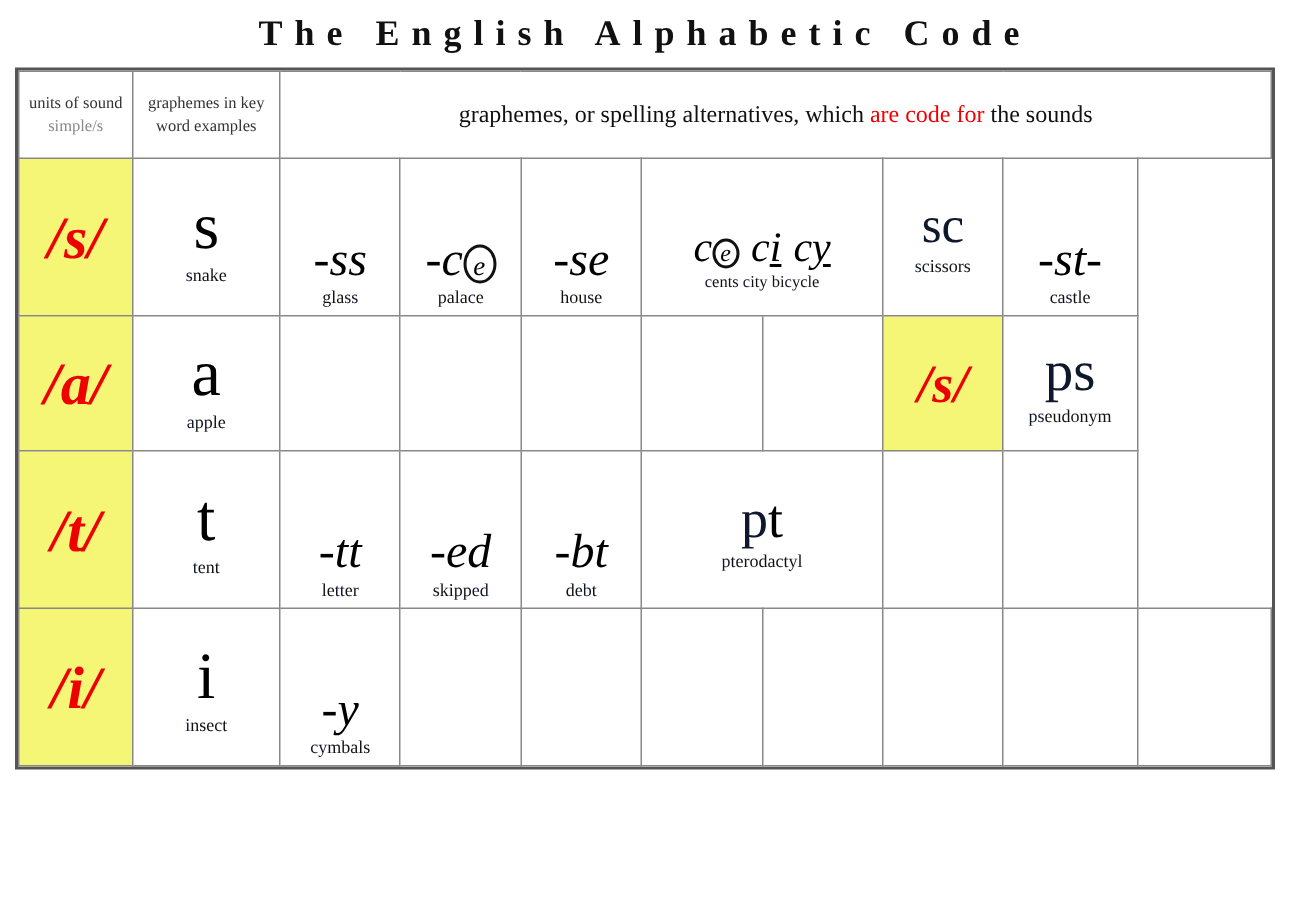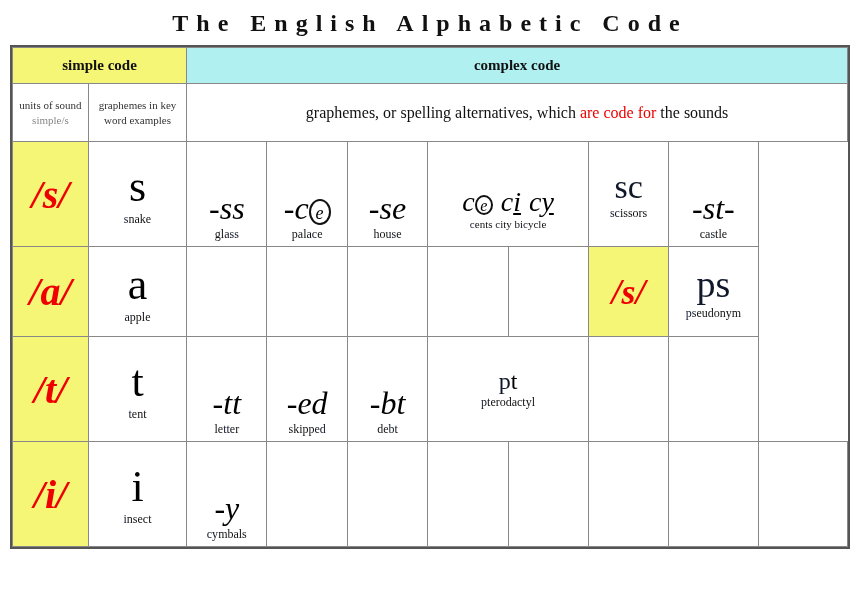--- a/index.html
+++ b/index.html
@@ -150,24 +150,20 @@
       <col class="col-c2">
       <col class="col-c3">
       <col class="col-c4">
       <col class="col-c5">
       <col class="col-c6">
       <col class="col-c7">
       <col class="col-c8">
     </colgroup>
     <tbody>
 
-      <tr class="header-row">
-        <td colspan="2" class="header-simple">simple code</td>
-        <td colspan="8" class="header-complex">complex code</td>
-      </tr>
 
       <tr class="subheader-row">
         <td class="subheader-td">
           <span>units of sound</span><br>
           <span style="color:#888;">simple/s</span>
         </td>
         <td class="subheader-td">
           <span>graphemes in key word examples</span>
         </td>
         <td colspan="8" class="subheader-desc">
@@ -294,21 +290,21 @@
 
         <td>
           <div class="cell-inner">
             <span class="grapheme-med">-bt</span>
             <span class="word-sub">de<span class="blue">b</span>t</span>
           </div>
         </td>
 
         <td colspan="2">
           <div class="cell-inner">
-            <span style="font-size:24px;"><span class="blue">p</span>t</span>
+            <span style="font-size:36px;"><span class="blue">p</span>t</span>
             <span class="word-sub"><span class="blue">p</span>terodactyl</span>
           </div>
         </td>
         <td class="empty-cell"></td>
         <td class="empty-cell"></td>
       </tr>
 
       <tr class="data-row">
         <td class="phoneme-cell">
           <span style="font-style:italic; color:#e00; font-size:40px; font-weight:bold;">/i/</span>

